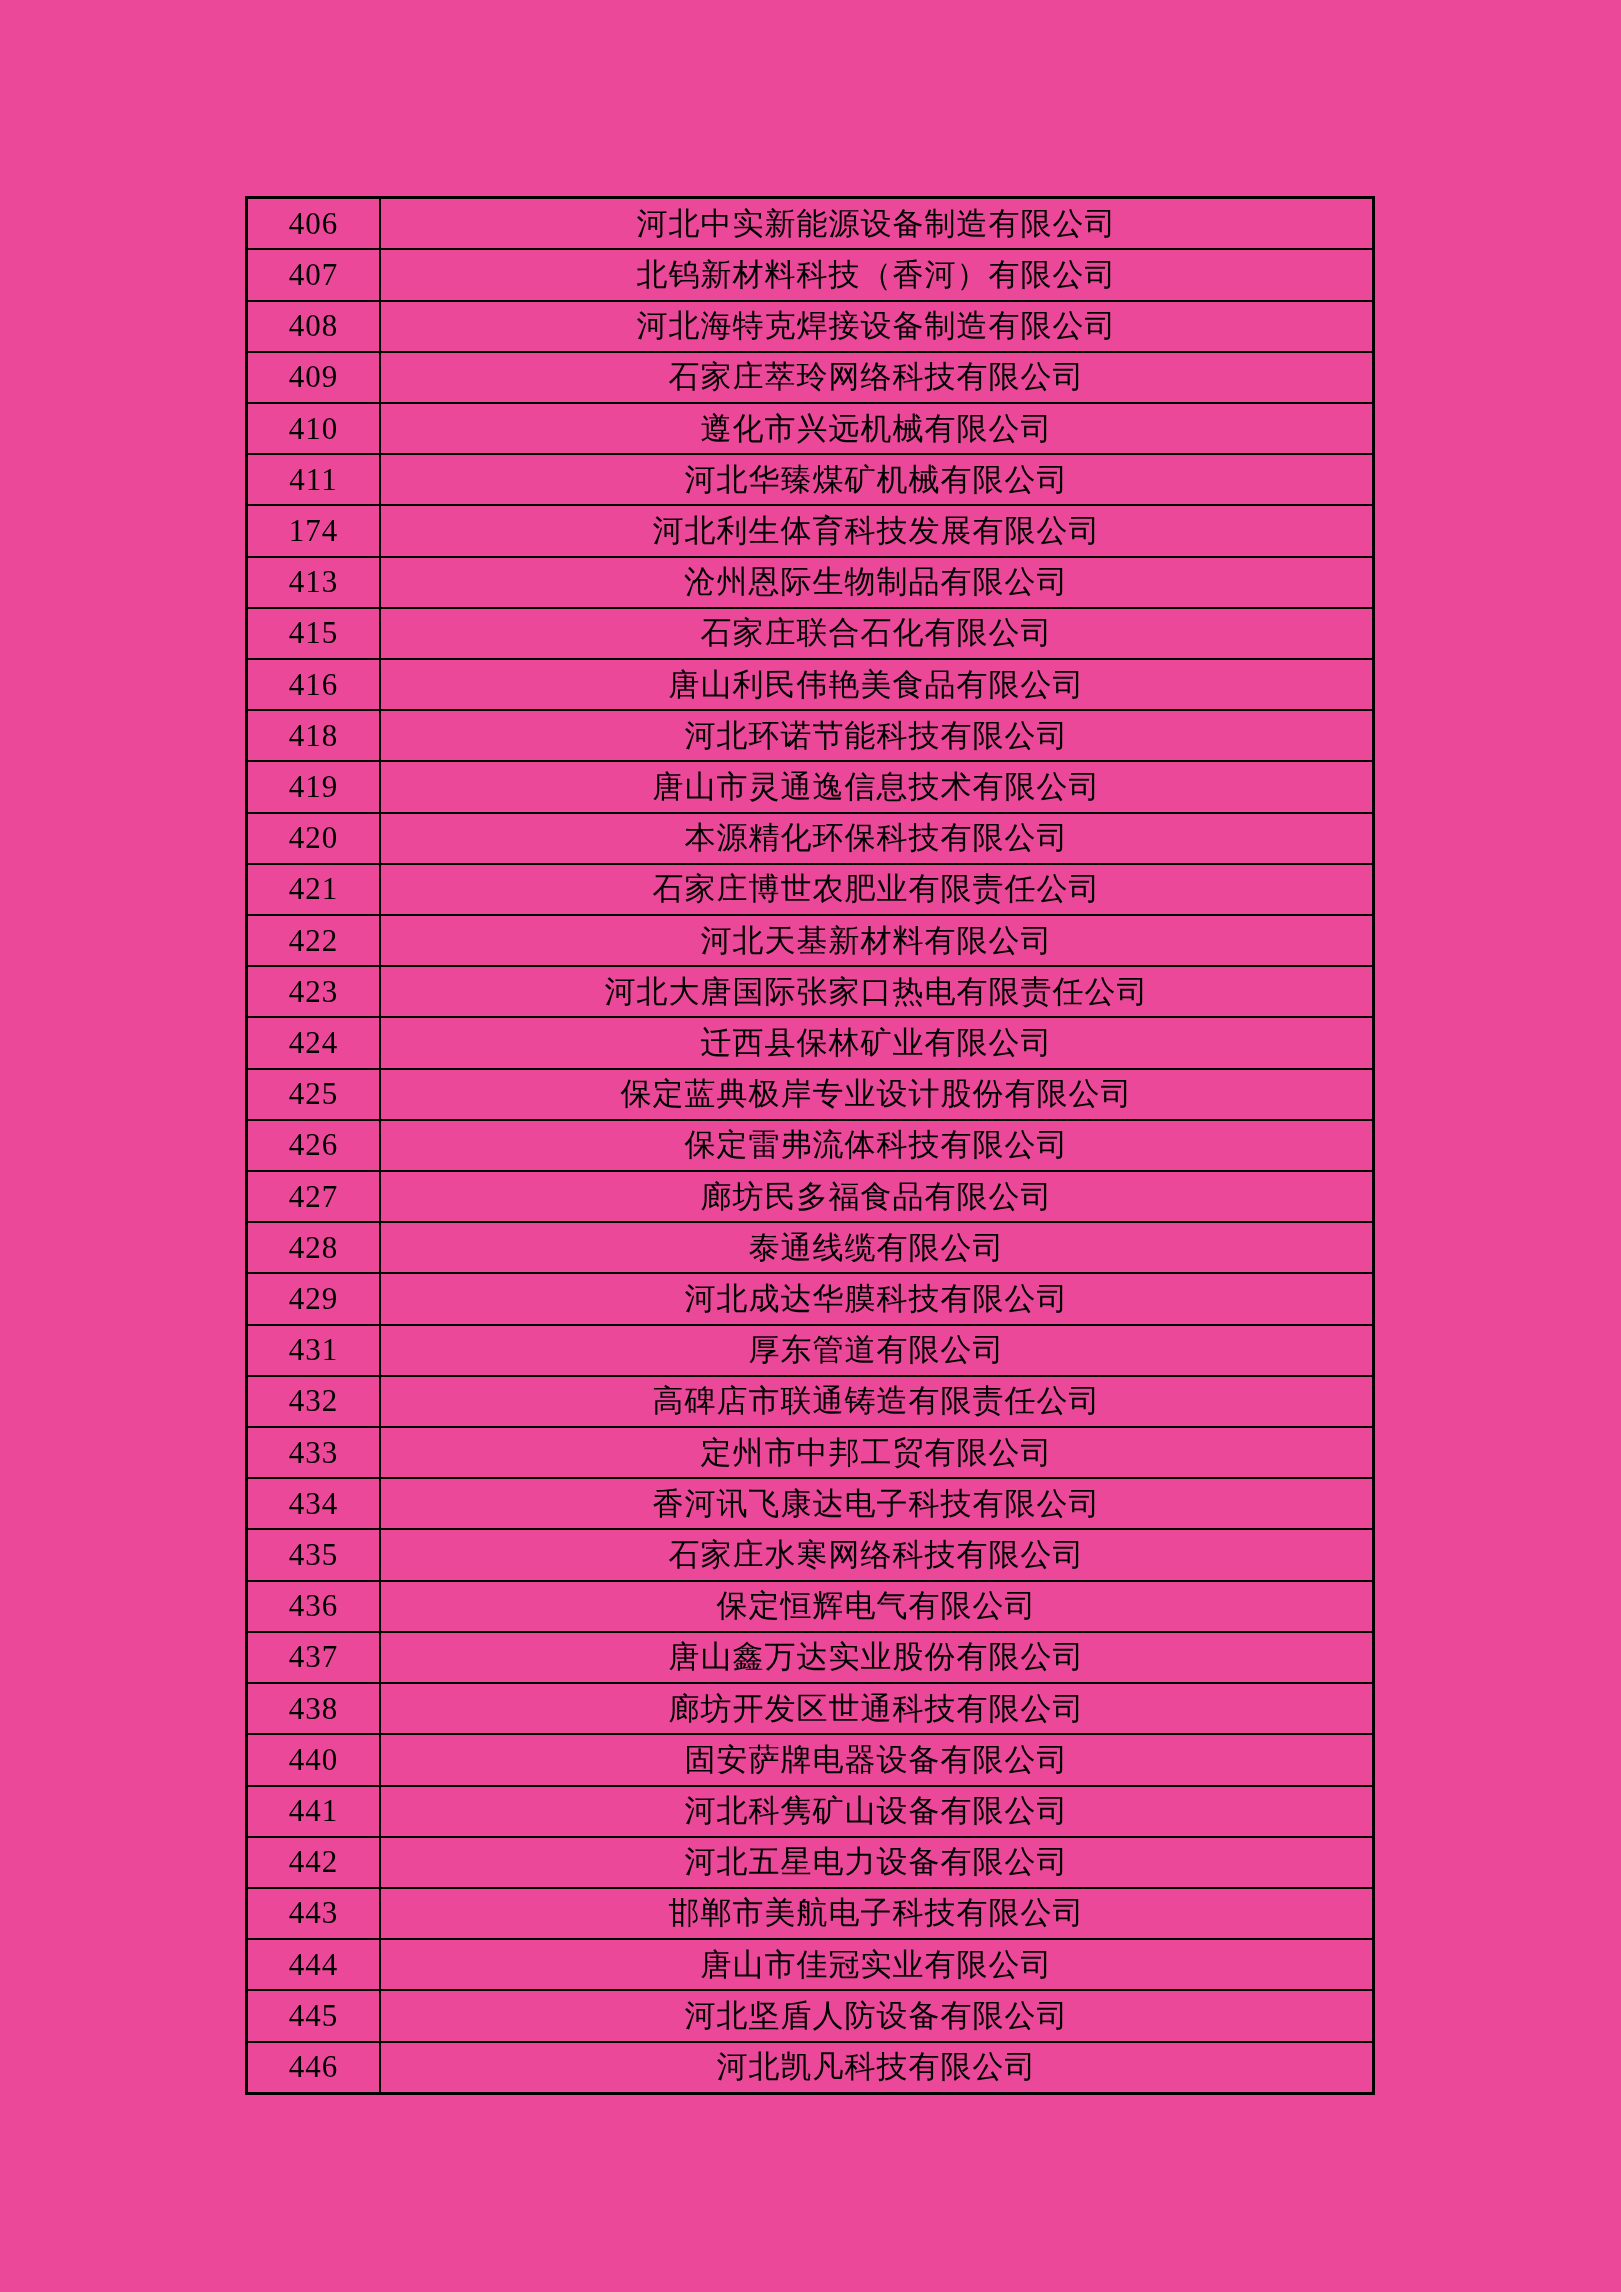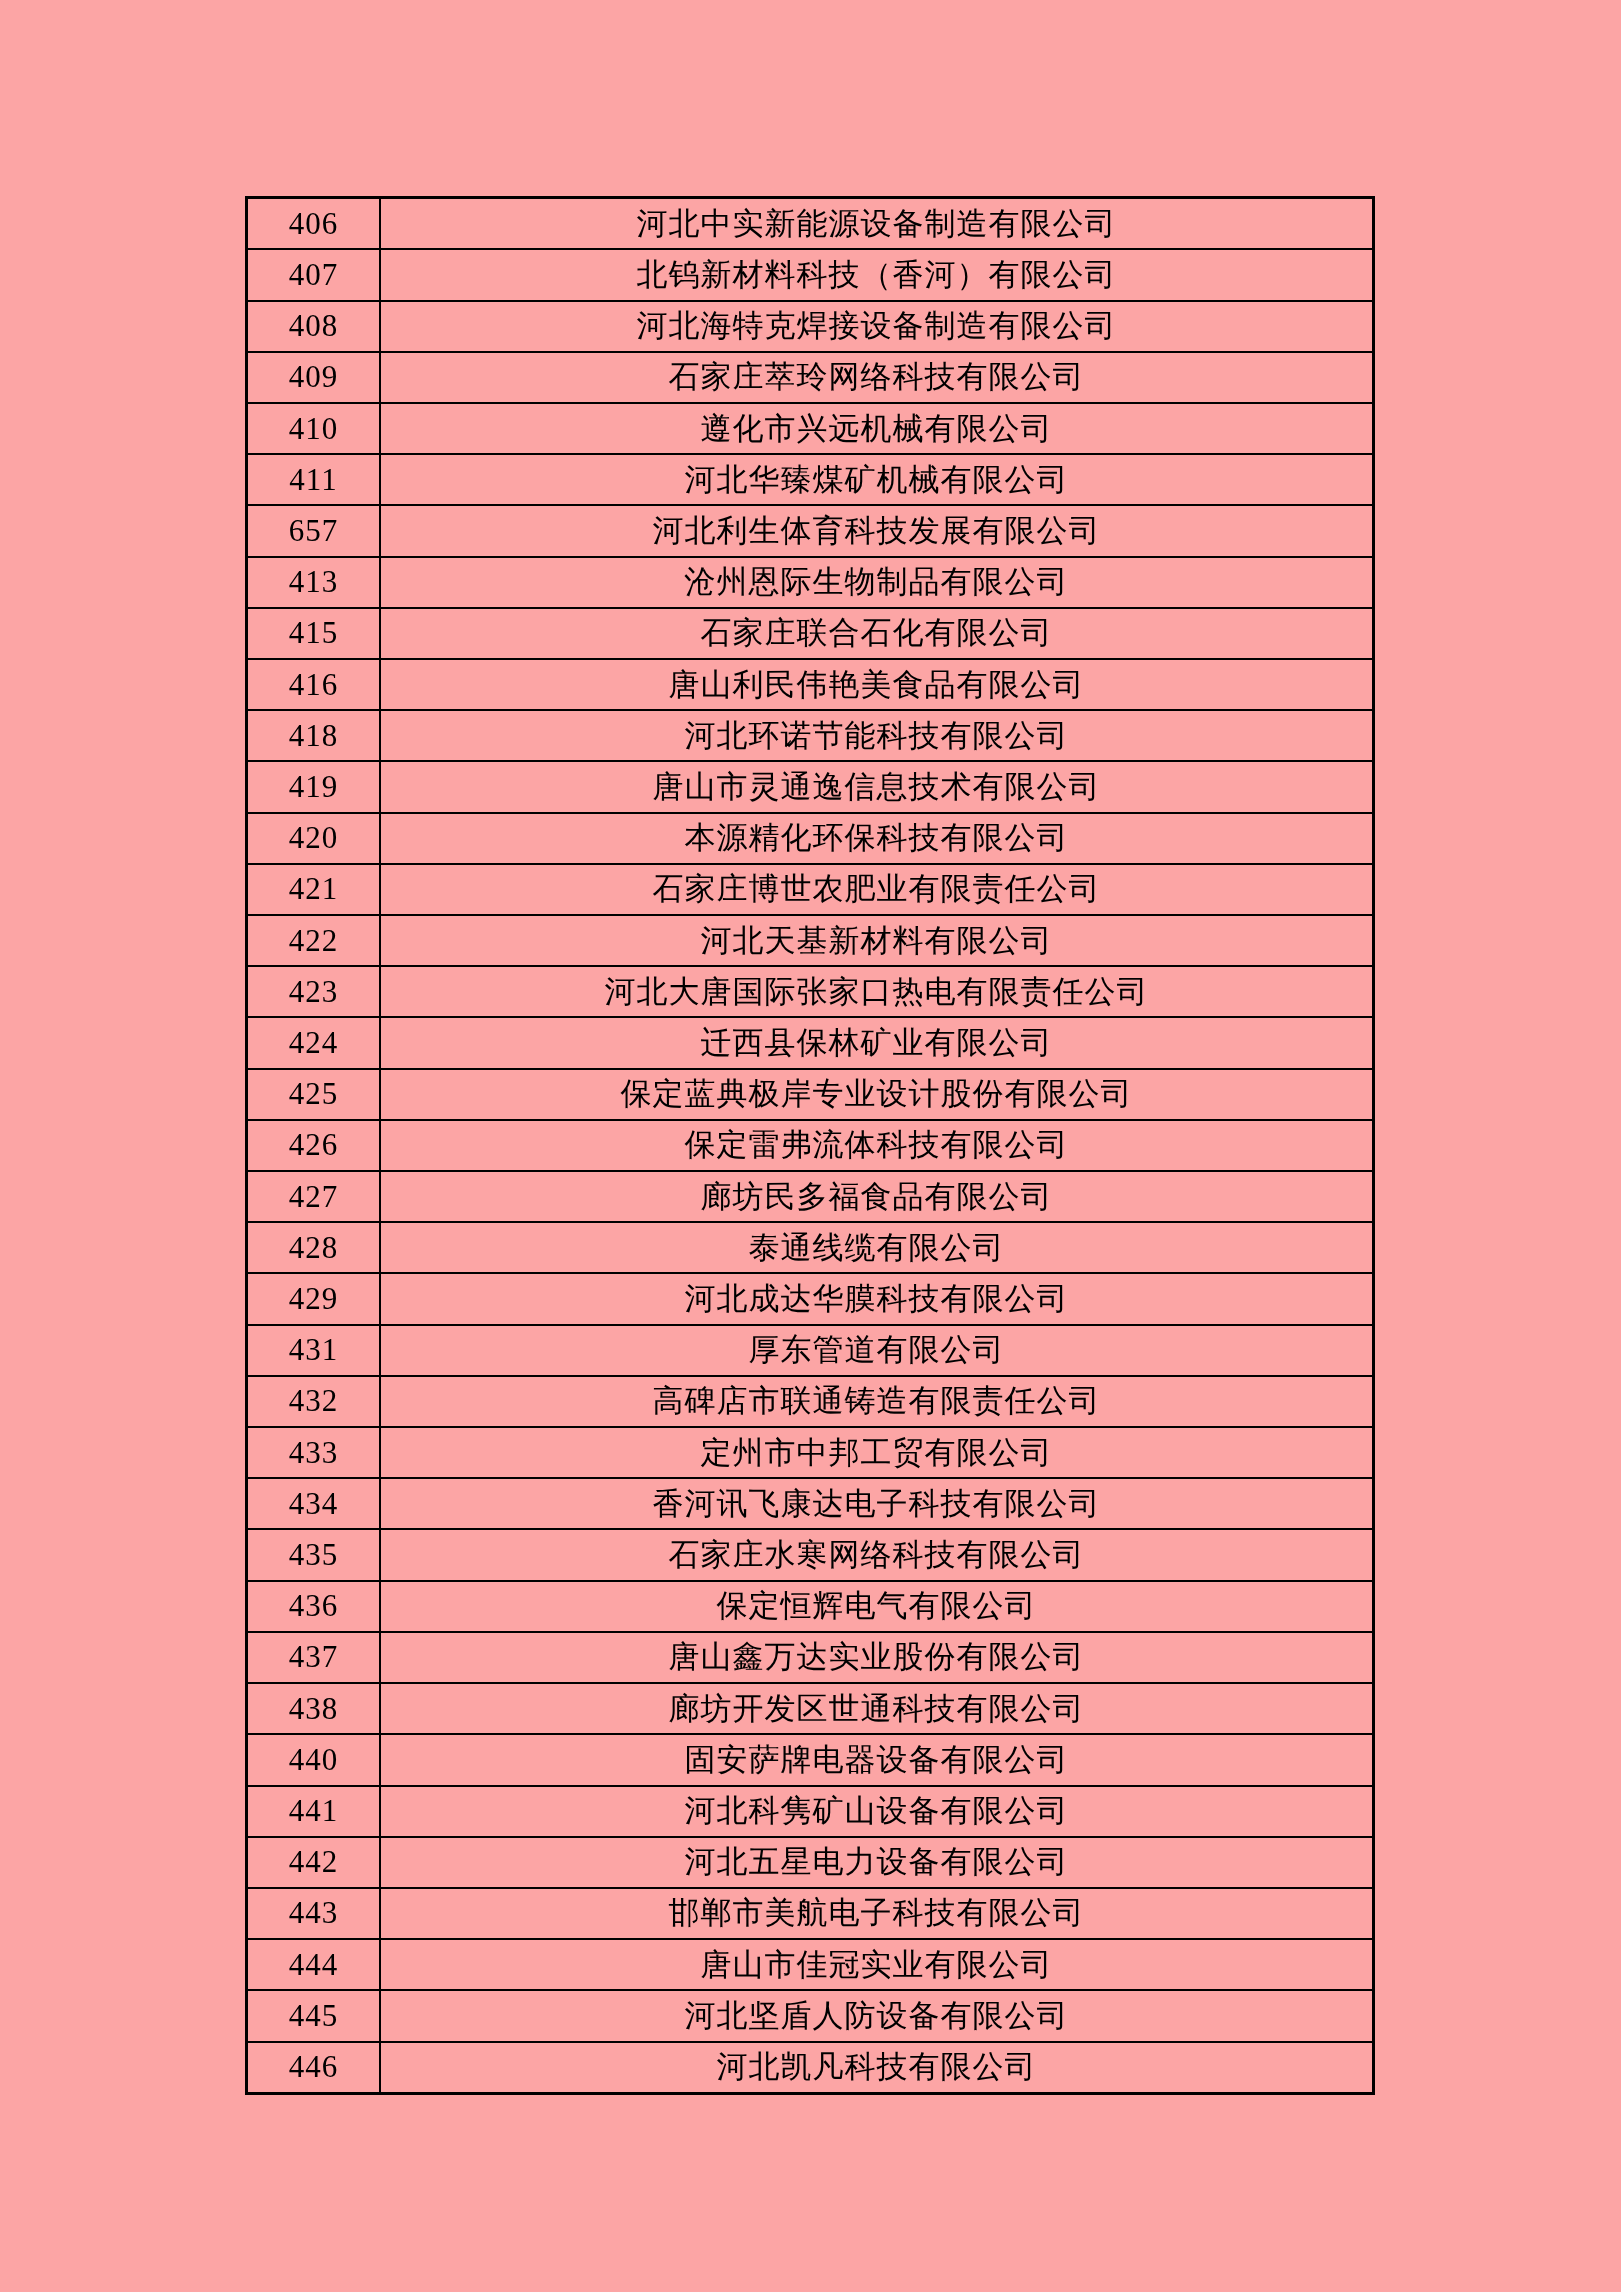--- a/index.html
+++ b/index.html
@@ -10,21 +10,21 @@
   body {
     position: relative;
     width: 1621px;
     height: 2293px;
     font-family: "Liberation Serif", "DejaVu Serif", serif;
     color: #000000;
   }
   .page {
     position: absolute;
     inset: 0;
-    background: #fca5a5;
+    background: #ec4899;
   }
   .table-wrap {
     position: absolute;
     left: 245px;
     top: 196px;
     width: 1130px;
     height: 1899px;
   }
   table.company-table {
     width: 100%;
@@ -78,21 +78,21 @@
           </tr>
           <tr>
             <td class="col-no">410</td>
             <td class="col-name">遵化市兴远机械有限公司</td>
           </tr>
           <tr>
             <td class="col-no">411</td>
             <td class="col-name">河北华臻煤矿机械有限公司</td>
           </tr>
           <tr>
-            <td class="col-no">657</td>
+            <td class="col-no">174</td>
             <td class="col-name">河北利生体育科技发展有限公司</td>
           </tr>
           <tr>
             <td class="col-no">413</td>
             <td class="col-name">沧州恩际生物制品有限公司</td>
           </tr>
           <tr>
             <td class="col-no">415</td>
             <td class="col-name">石家庄联合石化有限公司</td>
           </tr>

